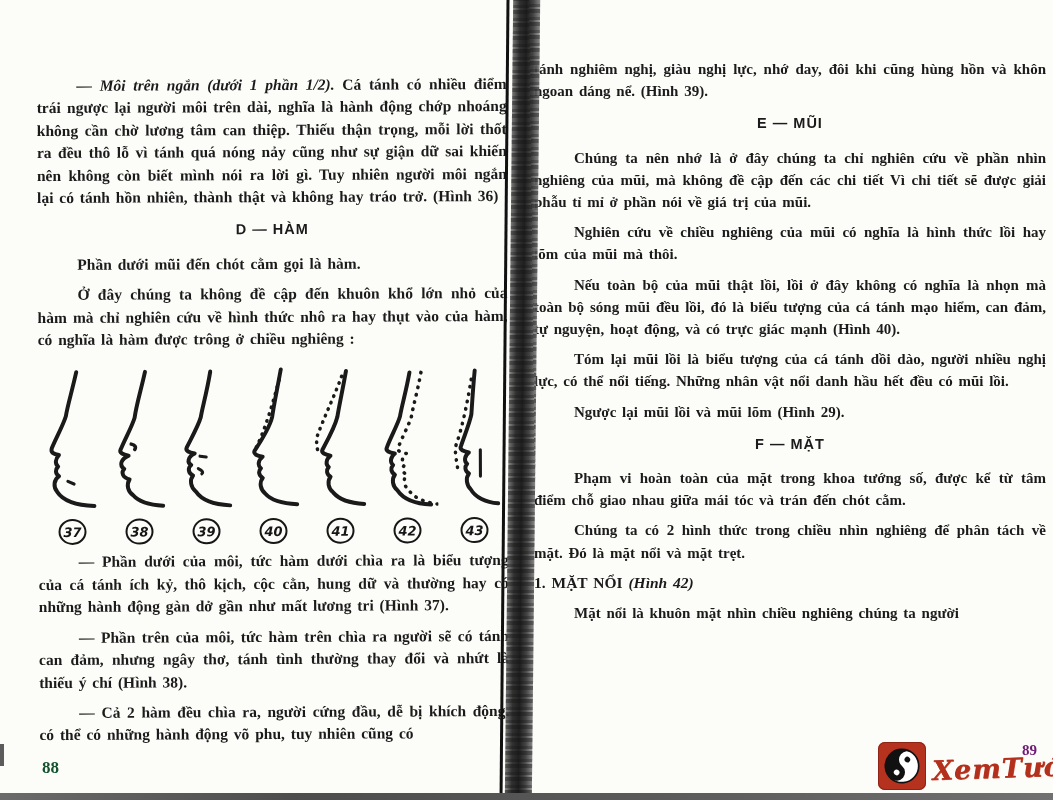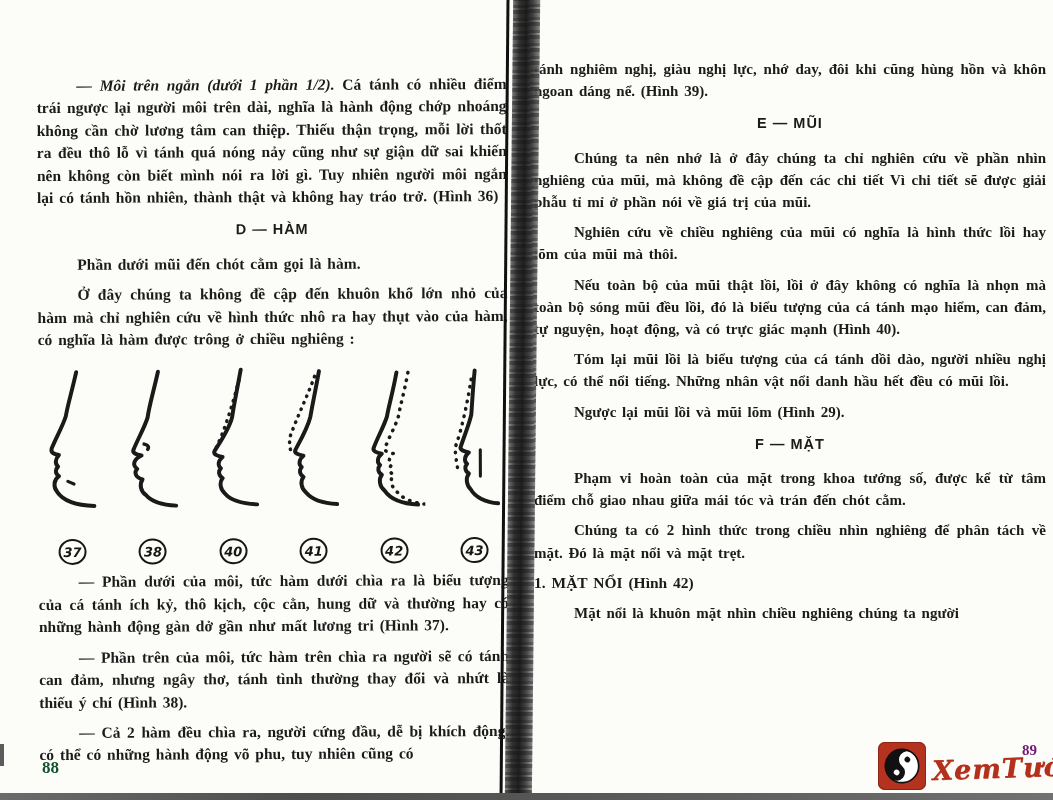--- a/index.html
+++ b/index.html
@@ -15,27 +15,27 @@
   .page-left{left:38px;top:74px;width:470px;font-size:15.5px;line-height:22.4px;transform:rotate(-0.25deg);}
   .page-right{left:534px;top:58px;width:512px;font-size:15px;line-height:22.2px;}
   .para{margin:0 0 8px 0;word-spacing:2px;}
   .indent{text-indent:40px;}
   .lead-italic{font-style:italic;}
   .section-heading{
     text-align:center;font-family:"Liberation Sans", sans-serif;
     font-weight:700;font-size:14.5px;letter-spacing:1px;margin:10px 0 12px 0;
   }
   .sub-heading{margin:6px 0 8px 0;font-size:15.5px;text-align:left;word-spacing:2px;}
-  .sub-heading .ref{}
+  .sub-heading .ref{font-style:italic;}
   
   .profiles{display:flex;justify-content:space-between;margin:16px 2px 6px 2px;}
   .profile-col{display:flex;flex-direction:column;align-items:center;width:64px;}
   .profile-col svg{height:148px;width:62px;}
   .fig-num{
-    margin-top:24px;min-width:22px;height:22px;padding:0 1px;
+    margin-top:4px;min-width:22px;height:22px;padding:0 1px;
     border:2px solid #161616;border-radius:50%;
     display:flex;align-items:center;justify-content:center;
     font:italic 700 13px "DejaVu Sans", sans-serif;color:#161616;
   }
   
   .gutter-line{position:absolute;left:503px;top:0;width:3px;height:800px;background:#101010;transform:rotate(0.5deg);}
   .gutter-band{
     position:absolute;left:509px;top:-8px;width:27px;height:816px;transform:rotate(0.6deg);
     background:
       repeating-linear-gradient(178deg, rgba(0,0,0,.5) 0 3px, rgba(0,0,0,.15) 3px 5px, rgba(0,0,0,.55) 5px 9px, rgba(0,0,0,.3) 9px 13px),
@@ -76,20 +76,28 @@
         <path d="M26 130 L33 133" stroke-width="3.5"></path>
       </svg>
       <span class="fig-num">37</span>
     </div>
     <div class="profile-col">
       <svg viewBox="0 0 62 168" fill="none" stroke="#1a1a1a" stroke-width="4.5" stroke-linecap="round" stroke-linejoin="round">
         <path d="M38 6 C33 28 28 44 26 58 C23 68 15 82 10 94 C8 98 13 100 19 101 C10 105 8 112 14 116 C10 120 12 126 20 128 C16 134 18 142 24 146 C30 153 42 157 58 158"></path>
         <path d="M22 88 C26 89 28 91 26 94" stroke-width="4"></path>
       </svg>
       <span class="fig-num">38</span>
+    </div>
+    <div class="profile-col">
+      <svg viewBox="0 0 62 168" fill="none" stroke="#1a1a1a" stroke-width="4.5" stroke-linecap="round" stroke-linejoin="round">
+        <path d="M36 6 C32 30 27 46 25 58 C22 68 14 82 9 92 C7 96 12 98 18 99 C10 103 9 109 14 112 C10 115 10 121 16 124 C12 129 13 137 19 142 C25 151 38 157 58 158"></path>
+        <path d="M24 102 L31 103" stroke-width="3.5"></path>
+        <path d="M22 116 C26 118 28 120 26 122" stroke-width="3.5"></path>
+      </svg>
+      <span class="fig-num">39</span>
     </div>
     <div class="profile-col">
       <svg viewBox="0 0 62 168" fill="none" stroke="#1a1a1a" stroke-width="4.5" stroke-linecap="round" stroke-linejoin="round">
         <path d="M40 4 C36 26 32 44 30 58 C27 70 18 84 10 96 C8 100 13 102 19 103 C14 107 13 113 17 116 C14 119 14 124 19 127 C15 132 16 140 22 145 C28 152 40 156 58 157"></path>
         <path d="M38 16 C31 42 22 72 12 92" stroke-width="4" stroke-dasharray="0.5 7.5"></path>
       </svg>
       <span class="fig-num">40</span>
     </div>
     <div class="profile-col">
       <svg viewBox="0 0 62 168" fill="none" stroke="#1a1a1a" stroke-width="4.5" stroke-linecap="round" stroke-linejoin="round">

